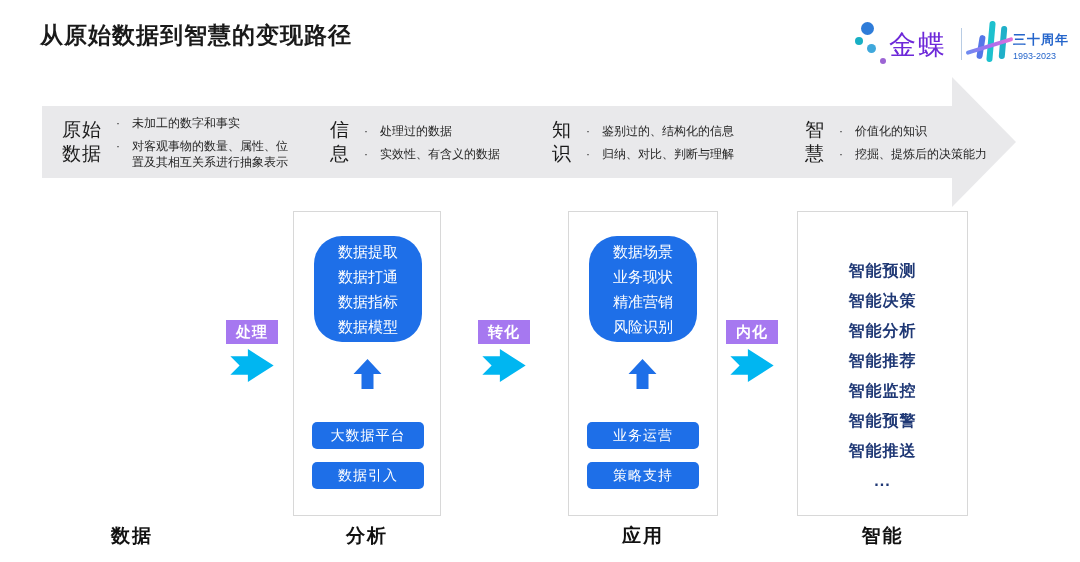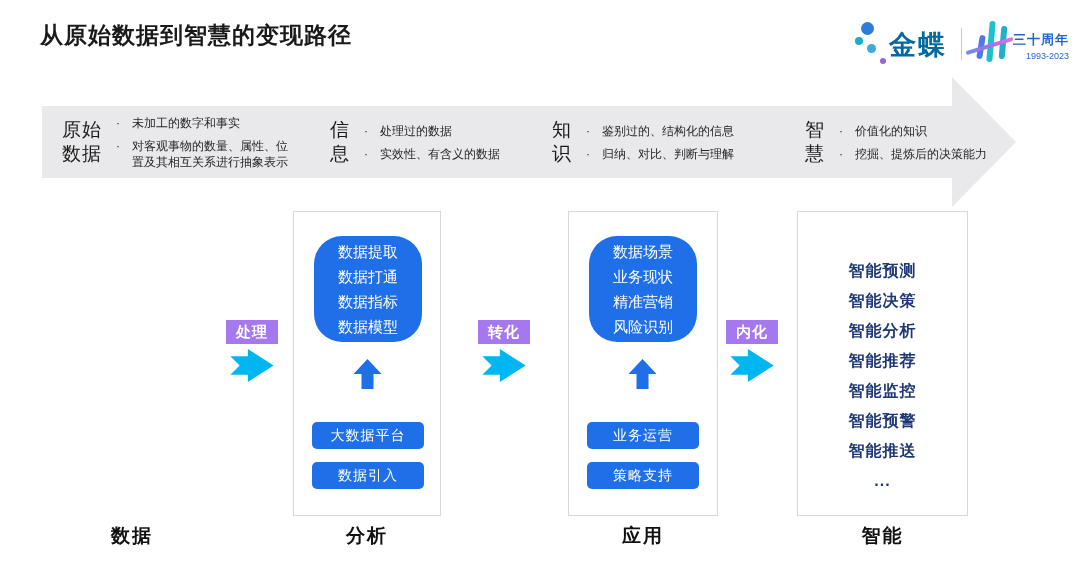--- a/index.html
+++ b/index.html
@@ -8,30 +8,30 @@
     font-family:"Liberation Sans","DejaVu Sans",sans-serif;color:#1a1a1a;padding-left:16px;
   }
   
   .title{position:absolute;left:40px;top:20px;margin:0;font-size:23px;font-weight:800;letter-spacing:1px;color:#1a1a1a;}
   .logo{position:absolute;left:845px;top:16px;width:228px;height:58px;}
   .dot{position:absolute;border-radius:50%;}
   .d1{left:16px;top:6px;width:13px;height:13px;background:#2e7cd9;}
   .d2{left:10px;top:21px;width:8px;height:8px;background:#18afc4;}
   .d3{left:22px;top:28px;width:9px;height:9px;background:#3fa8dc;}
   .d4{left:35px;top:42px;width:6px;height:6px;background:#9c64d4;}
-  .brand{position:absolute;left:44px;top:11px;font-size:27px;font-weight:700;color:#0369a1;letter-spacing:2px;}
+  .brand{position:absolute;left:44px;top:11px;font-size:27px;font-weight:400;color:#6d28d9;letter-spacing:2px;}
   .logo-divider{position:absolute;left:116px;top:12px;width:1px;height:32px;background:#b8cce4;}
   .mark{position:absolute;left:122px;top:4px;width:46px;height:48px;}
   .mark i{position:absolute;display:block;border-radius:4px;}
   .mark .s1{left:11px;top:15px;width:6px;height:24px;background:#5576e8;transform:rotate(9deg);}
   .mark .s2{left:21px;top:1px;width:6px;height:41px;background:#1ec1ce;transform:rotate(5deg);}
   .mark .s3{left:33px;top:6px;width:6px;height:33px;background:#20b0c9;transform:rotate(5deg);}
   .mark .diag{left:-2px;top:24px;width:49px;height:4px;border-radius:2px;
     background:linear-gradient(90deg,#6b8df0,#a66ef0,#e470d8);transform:rotate(-17deg);}
-  .ann{position:absolute;left:168px;top:15px;display:flex;flex-direction:column;align-items:flex-end;}
+  .ann{position:absolute;left:168px;top:15px;display:flex;flex-direction:column;}
   .ann-title{font-size:13px;font-weight:800;color:#2565cb;letter-spacing:1px;}
   .ann-years{font-size:9px;color:#2565cb;margin-top:2px;}
   
   .banner-rect{position:absolute;left:42px;top:106px;width:910px;height:72px;background:#e9e9eb;}
   .banner-head{position:absolute;left:952px;top:77px;width:0;height:0;
     border-top:65px solid transparent;border-bottom:65px solid transparent;border-left:64px solid #e9e9eb;}
   .stage{position:absolute;top:106px;height:72px;display:flex;align-items:center;gap:14px;}
   .st1{left:62px;} .st2{left:330px;} .st3{left:552px;} .st4{left:805px;}
   .stage-title{display:flex;flex-direction:column;font-size:19px;font-weight:400;line-height:24px;color:#1a1a1a;letter-spacing:1px;}
   .stage-bullets{display:flex;flex-direction:column;gap:7px;font-size:12px;color:#262626;line-height:16px;}

